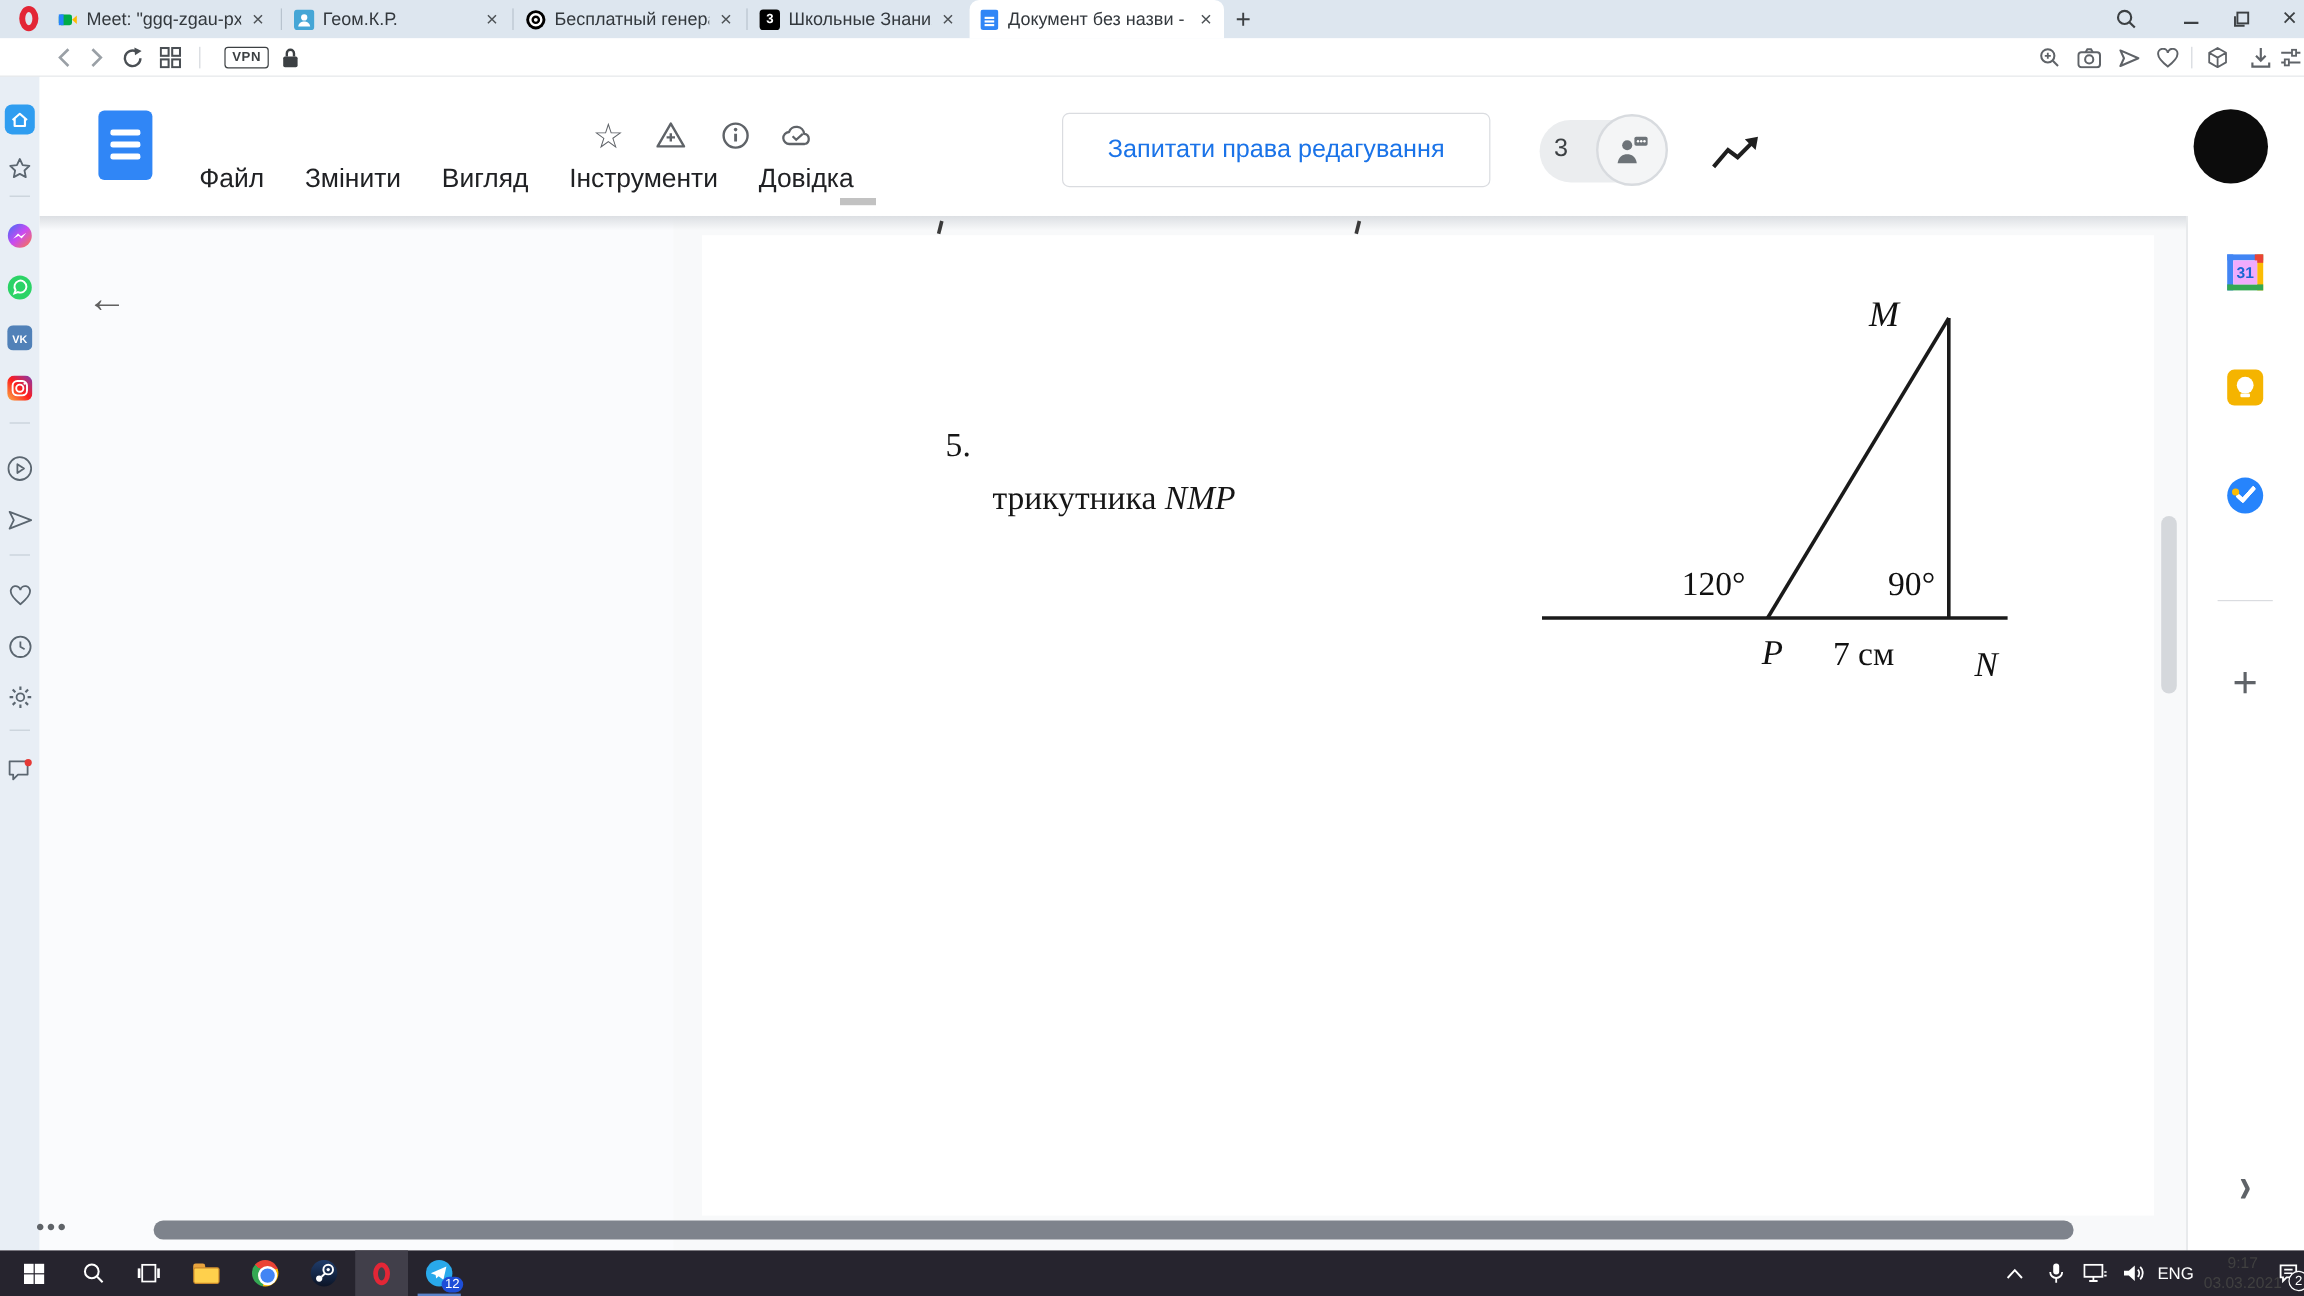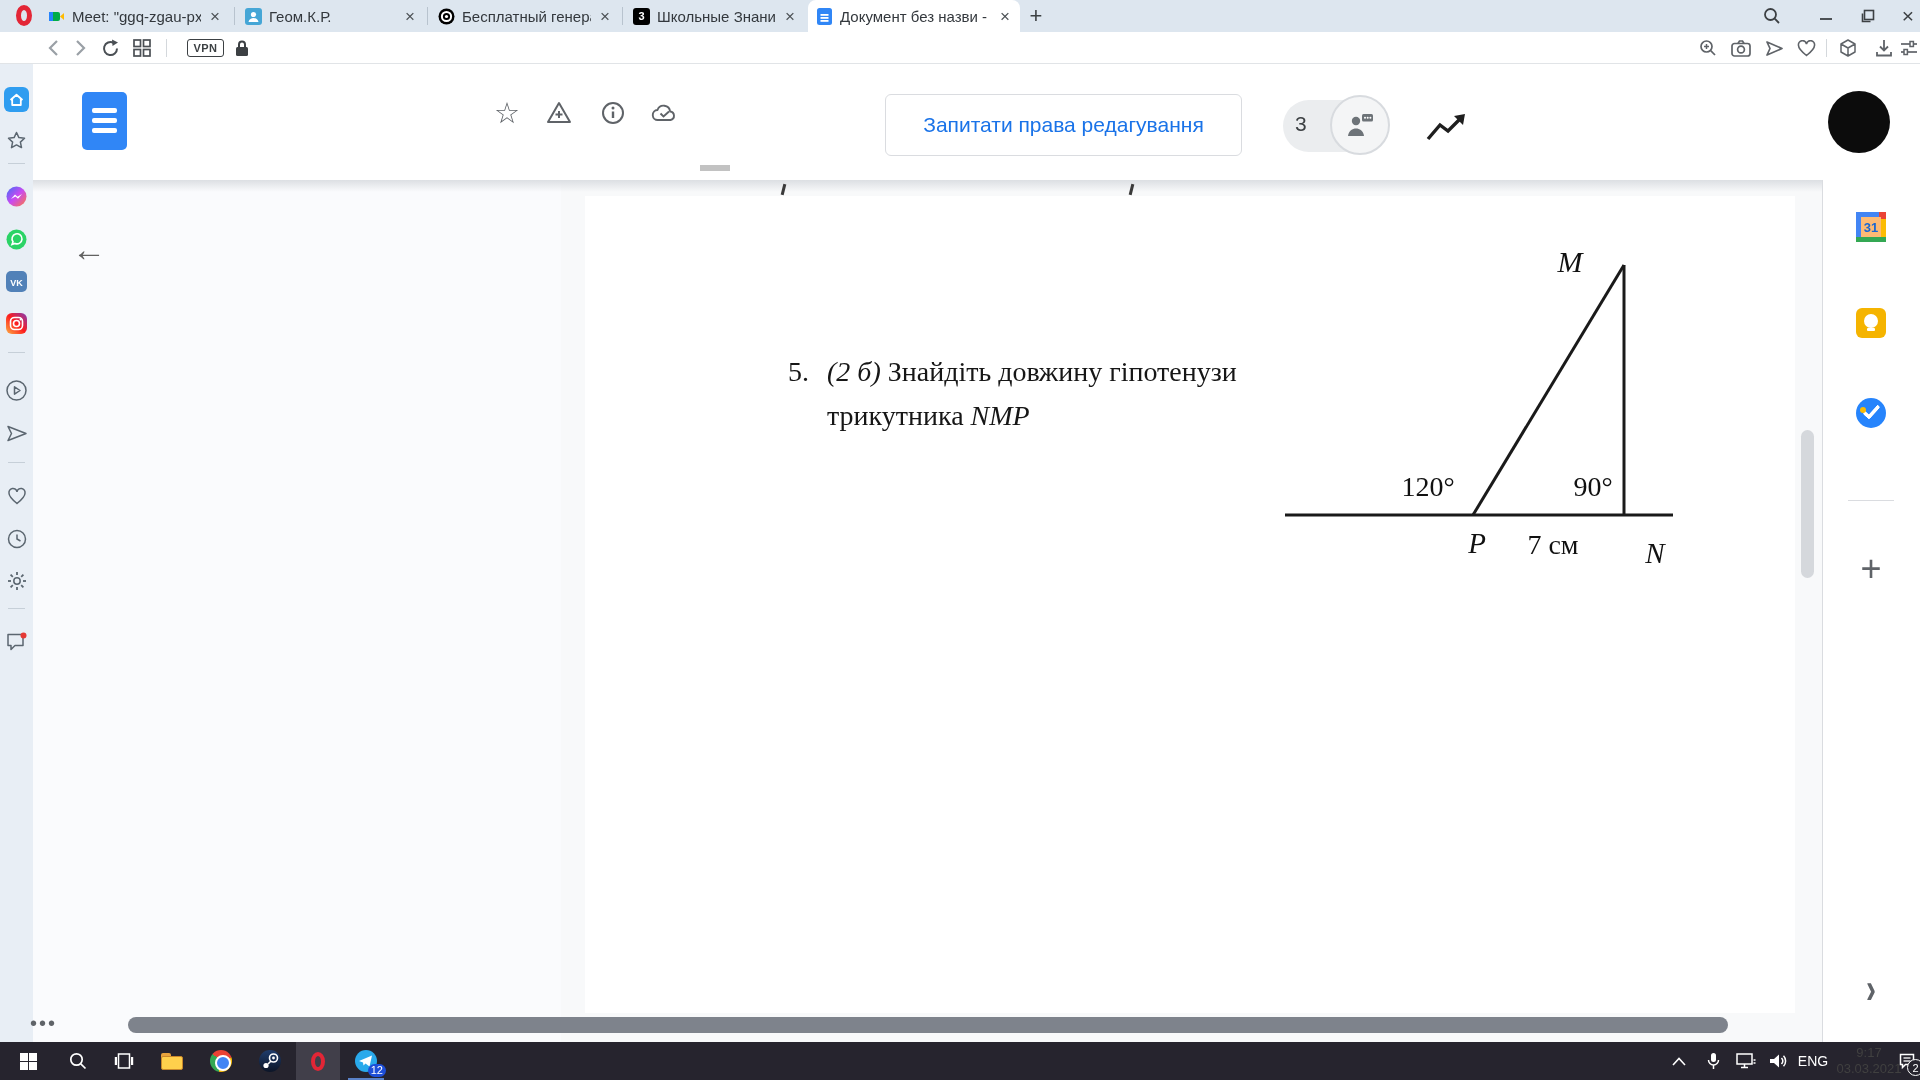--- a/index.html
+++ b/index.html
@@ -67,21 +67,21 @@
 
 .spanel{left:1822px;top:180px;width:98px;height:862px;background:#fff;border-left:1px solid #dadce0}
 .sp-item{width:98px;display:flex;align-items:center;justify-content:center}
 .sp-div{left:1848px;width:46px;height:1px;background:#dadce0}
 .cal{position:relative;width:30px;height:30px;background:#fff}
 .cal .t{position:absolute;left:0;top:0;width:30px;height:5px;background:#4285f4}
 .cal .l{position:absolute;left:0;top:0;width:5px;height:30px;background:#4285f4}
 .cal .r{position:absolute;right:0;top:0;width:5px;height:30px;background:#fbbc04}
 .cal .b{position:absolute;left:0;bottom:0;width:30px;height:5px;background:#34a853}
 .cal .c{position:absolute;right:0;top:0;width:7px;height:7px;background:#ea4335}
-.cal .n{position:absolute;left:5px;top:5px;width:20px;height:20px;background:#fdba74;color:#1967d2;font-size:13px;font-weight:bold;display:flex;align-items:center;justify-content:center}
+.cal .n{position:absolute;left:5px;top:5px;width:20px;height:20px;background:#f0abfc;color:#1967d2;font-size:13px;font-weight:bold;display:flex;align-items:center;justify-content:center}
 .keep{width:30px;height:30px;background:#f5b400;border-radius:6px;position:relative}
 .keep .bulb{position:absolute;left:8px;top:6px;width:14px;height:14px;background:#fff;border-radius:50%}
 .keep .base{position:absolute;left:11px;top:20px;width:8px;height:3px;background:#fff;border-radius:1px}
 .tasks{width:30px;height:30px;background:#2684fc;border-radius:50%;position:relative}
 .tasks .chk{position:absolute;left:7px;top:8px;width:17px;height:9px;border-left:4px solid #fff;border-bottom:4px solid #fff;transform:rotate(-48deg);border-radius:2px}
 .tasks .dot{position:absolute;left:4px;top:9px;width:6px;height:6px;background:#fbbc04;border-radius:50%}
 .plus{font-size:36px;font-weight:300;color:#5f6368}
 .chev{font-size:30px;color:#5f6368;font-weight:bold;transform:scaleY(1.4)}
 
 
@@ -393,20 +393,21 @@
         <line x1="12" y1="10.5" x2="12" y2="17" stroke="#5f6368" stroke-width="2.4"></line>
         <circle cx="12" cy="7" r="1.5" fill="#5f6368"></circle>
       </svg>
   </div>
   <div class="ab hicon" style="left:650px">
     <svg width="28" height="22">
         <path d="M7 18 a5 5 0 0 1 -.5-10 a6.5 6.5 0 0 1 12.6 1.5 a4.3 4.3 0 0 1 .4 8.5Z" fill="none" stroke="#5f6368" stroke-width="1.9" stroke-linejoin="round"></path>
         <polyline points="9.5,11.5 12.5,14.5 18,9.5" fill="none" stroke="#5f6368" stroke-width="1.9"></polyline>
       </svg>
   </div>
+  <div class="ab menus"><span>Файл</span><span>Змінити</span><span>Вигляд</span><span>Інструменти</span><span>Довідка</span></div>
 
   <div class="ab req-btn">Запитати права редагування</div>
   <div class="ab vc-pill"></div>
   <div class="ab vc-num">3</div>
   <div class="ab vc-avatar">
     <svg width="30" height="26">
         <circle cx="11" cy="9" r="4.2" fill="#6d7378"></circle>
         <path d="M3 24 c.8-5.5 4.4-7.5 8-7.5 s7.2 2 8 7.5z" fill="#6d7378"></path>
         <rect x="17" y="2" width="11" height="7.5" rx="1.5" fill="#6d7378"></rect>
         <circle cx="20" cy="5.7" r="1" fill="#fff"></circle>
@@ -426,21 +427,20 @@
   <div class="ab canvas"></div>
   <div class="ab page"></div>
   <div class="ab band"></div>
   <div class="ab smudge"></div>
   <div class="ab cutmark" style="left:782px;top:184px"></div>
   <div class="ab cutmark" style="left:1130px;top:184px"></div>
 
   <div class="ab back-arrow">←</div>
 
   <div class="ab prob" style="left:788px;top:356px">5.</div>
-  <div class="ab prob" style="left:827px;top:356px"><span class="it">(2 б)</span> <span>Знайдіть довжину гіпотенузи</span></div>
   <div class="ab prob" style="left:827px;top:400px"><span>трикутника</span> <span class="it">NMP</span></div>
 
   <svg class="ab" style="left:1278px;top:232px" width="400" height="345">
     <line x1="7" y1="283" x2="395" y2="283" stroke="#1a1a1a" stroke-width="3"></line>
     <line x1="346" y1="33" x2="346" y2="283" stroke="#1a1a1a" stroke-width="3"></line>
     <line x1="195" y1="283" x2="346" y2="33" stroke="#1a1a1a" stroke-width="3"></line>
     <text x="292" y="40" text-anchor="middle" font-family="Liberation Serif,serif" font-style="italic" font-size="30" fill="#111">M</text>
     <text x="150" y="264" text-anchor="middle" font-family="Liberation Serif,serif" font-size="28" fill="#111">120°</text>
     <text x="315" y="264" text-anchor="middle" font-family="Liberation Serif,serif" font-size="28" fill="#111">90°</text>
     <text x="199" y="321" text-anchor="middle" font-family="Liberation Serif,serif" font-style="italic" font-size="29" fill="#111">P</text>

